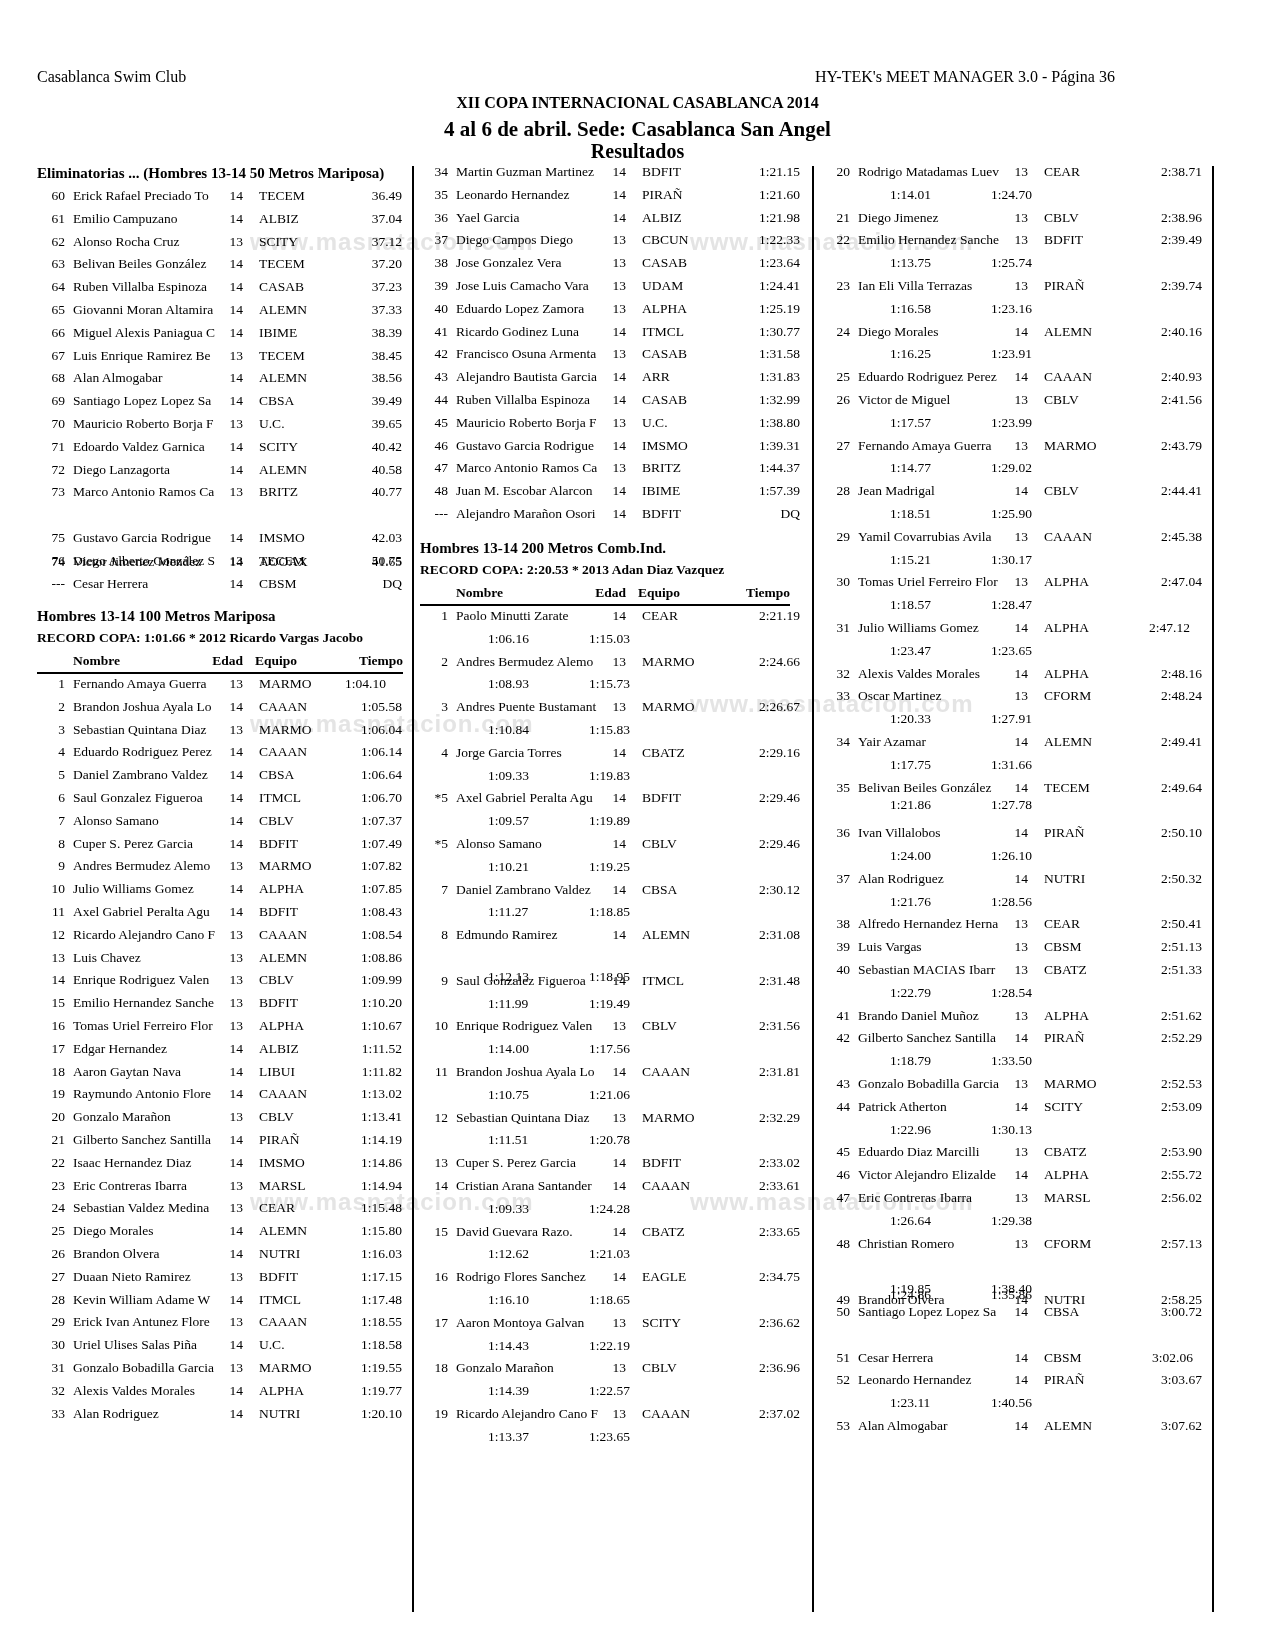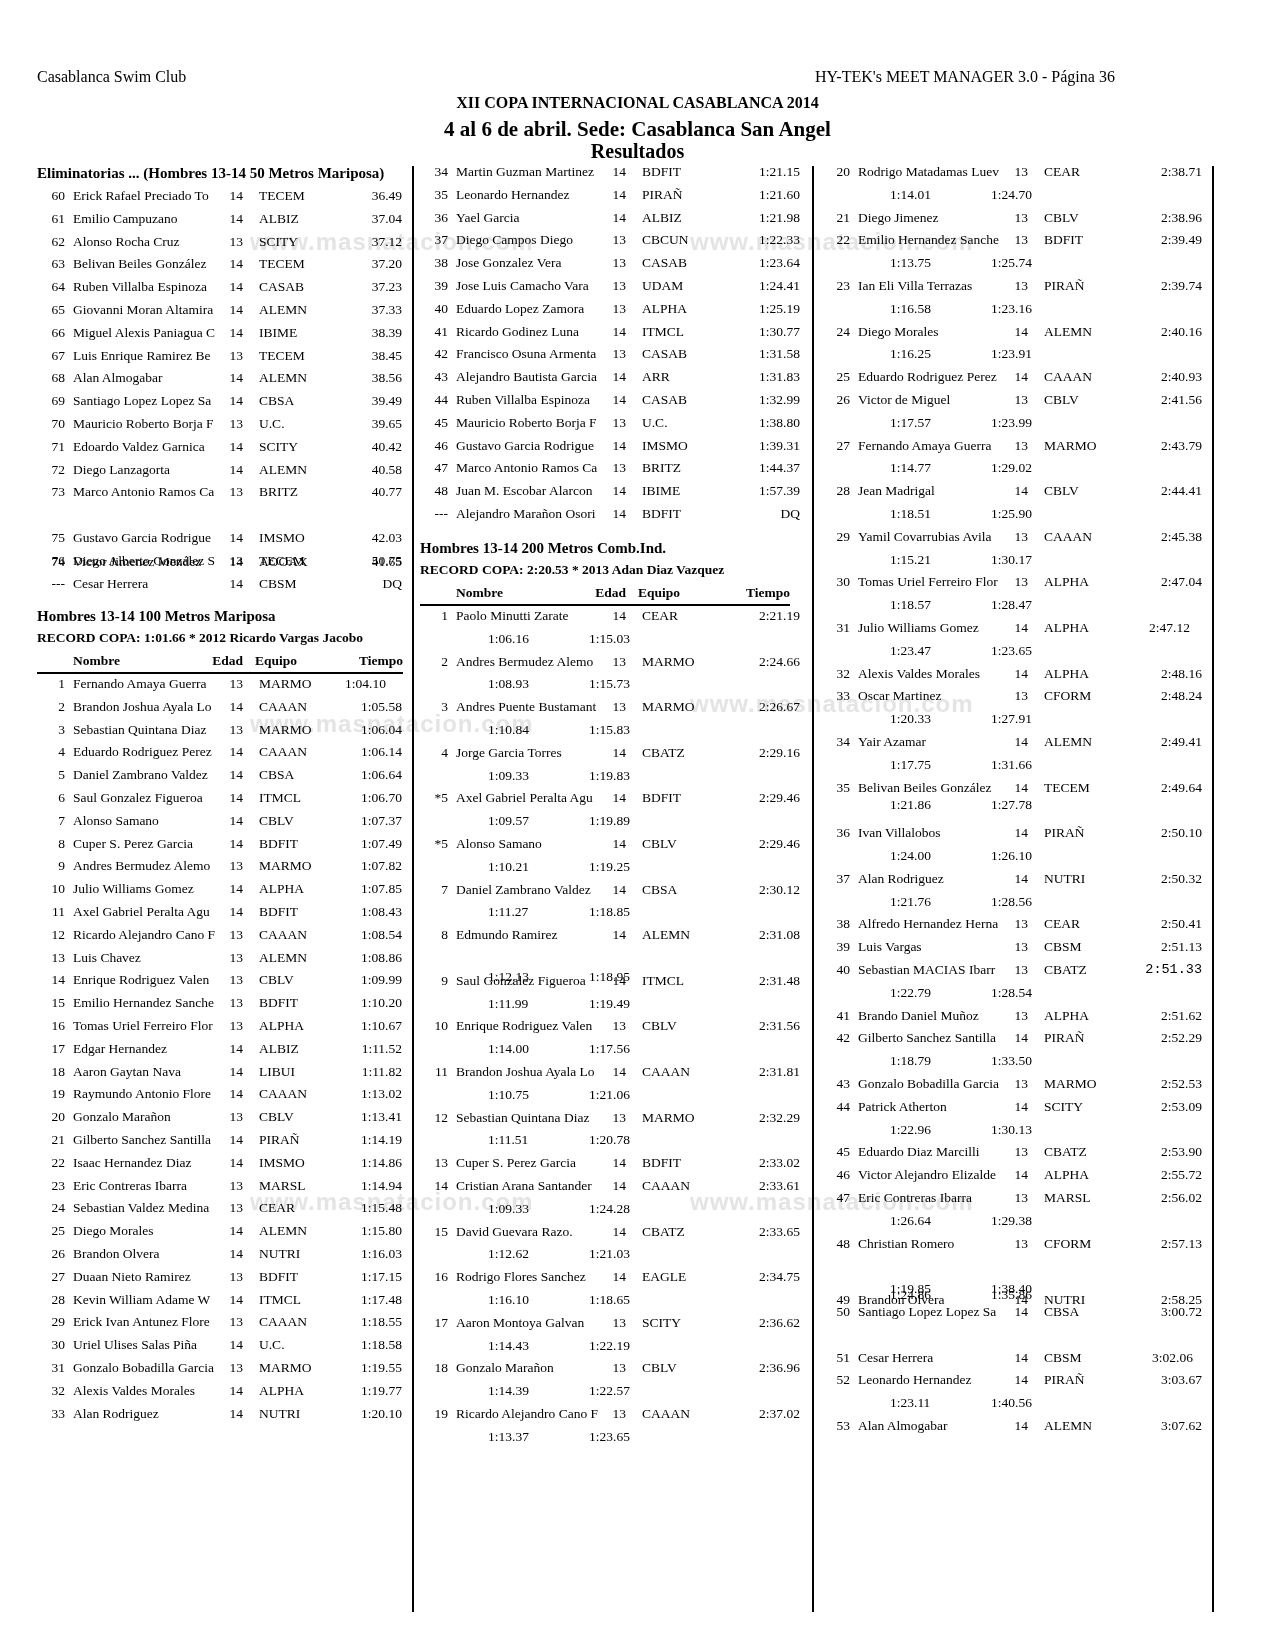--- a/index.html
+++ b/index.html
@@ -947,21 +947,21 @@
         <span class="nm">Luis Vargas</span>
         <span class="ag">13</span>
         <span class="tm">CBSM</span>
         <span class="tt" style="left:300px;">2:51.13</span>
       </div>
       <div class="row" style="top:958.9999999999993px;left:0;width:380px;">
         <span class="pl">40</span>
         <span class="nm">Sebastian MACIAS Ibarr</span>
         <span class="ag">13</span>
         <span class="tm">CBATZ</span>
-        <span class="tt" style="left:300px;font-family:Liberation Mono, monospace;">2:51.33</span>
+        <span class="tt" style="left:300px;">2:51.33</span>
       </div>
       <div class="row" style="top:981.7999999999993px;left:0;width:380px;">
         <span class="split1">1:22.79</span>
         <span class="split2">1:28.54</span>
       </div>
       <div class="row" style="top:1004.5999999999992px;left:0;width:380px;">
         <span class="pl">41</span>
         <span class="nm">Brando Daniel Muñoz</span>
         <span class="ag">13</span>
         <span class="tm">ALPHA</span>

